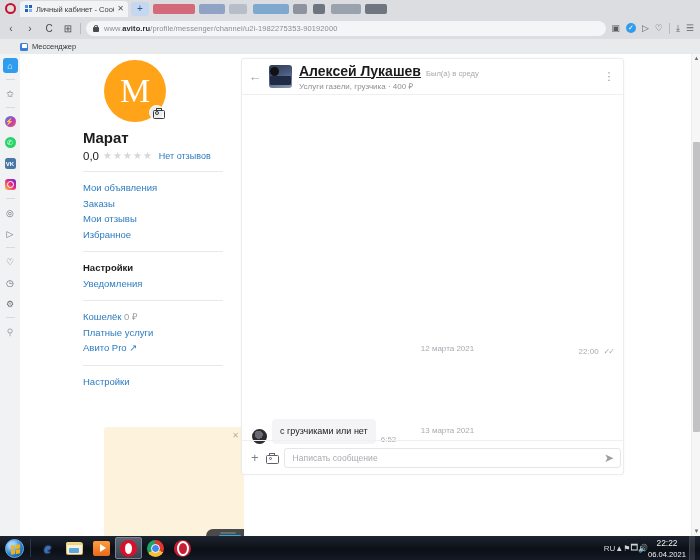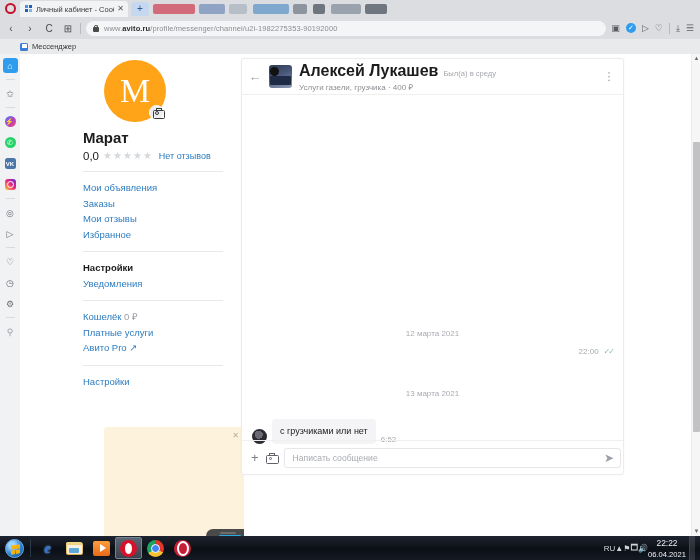--- a/index.html
+++ b/index.html
@@ -121,27 +121,27 @@
   .chatpanel { position:absolute; left:221px; top:4px; width:383px; height:417px;
                background:#fff; border:1px solid #ececec; border-radius:3px; box-shadow:0 0 3px rgba(0,0,0,.035); }
   .chathead { height:36px; display:flex; align-items:center; padding:0 8px 0 6px; border-bottom:1px solid #efefef; gap:7px; }
   .backarrow { font-size:13px; color:#9a9da2; width:14px; text-align:center; }
   .itemimg { width:23px;height:23px;border-radius:3px; position:relative; overflow:hidden;
              background:linear-gradient(160deg,#2f3a52 0%,#4a5a7d 45%,#8e9ab4 100%); }
   .itemimg:after{content:"";position:absolute;left:1px;bottom:3px;width:21px;height:9px;background:#1f2a44;border-radius:1px;}
   .itemimg .head { position:absolute; left:1px; top:2px; width:9px;height:9px;border-radius:50%;background:#111; }
   .head-txt { flex:1; min-width:0; }
   .head-line1 { display:flex; align-items:baseline; gap:5px; }
-  .uname { font-size:16px; font-weight:bold; color:#1c1c1c; white-space:nowrap; }
+  .uname { font-size:14px; font-weight:bold; color:#1c1c1c; white-space:nowrap;text-decoration:underline; }
   .useen { font-size:7.6px; color:#a5a8ad; white-space:nowrap; }
   .head-line2 { font-size:8px; color:#8c8f94; margin-top:2px; white-space:nowrap; }
   .kebab { width:12px; text-align:center; color:#8c8f94; font-size:11px; line-height:9px; letter-spacing:0; }
 
   .msgarea { position:absolute; left:0; right:0; top:36px; bottom:34px; }
-  .daysep { text-align:center; font-size:8px; color:#a8abb0; margin:0; position:absolute; width:100%; }
+  .daysep { text-align:center; font-size:8px; color:#a8abb0; margin:15px; position:absolute; width:100%; }
   .msgrow { position:absolute; display:flex; align-items:flex-end; gap:5px; }
   .msgrow.out { right:10px; flex-direction:row; }
   .bubble { border-radius:4px; padding:6px 8px; font-size:9px; line-height:12.5px; color:#1c1c1c; }
   .bubble.out { background:#d6ecf8; max-width:268px; }
   .bubble.in { background:#f4f4f6; }
   .time { font-size:8px; color:#a8abb0; white-space:nowrap; }
   .ticks { color:#8fb9a8; font-size:8px; letter-spacing:-2px; }
   .inav { width:15px;height:15px;border-radius:50%; overflow:hidden; flex:0 0 15px;
           background:radial-gradient(circle at 45% 38%,#6a6a72 0 32%,#2b2b31 33% 100%); }
 
@@ -354,21 +354,21 @@
           </div>
 
           <div class="msgarea">
             <div class="daysep" style="top:234px">12 марта 2021</div>
 
             <div class="msgrow out" style="top:252px">
               <span class="time">22:00</span>
               <span class="ticks">✓✓</span>
             </div>
 
-            <div class="daysep" style="top:294px">13 марта 2021</div>
+            <div class="daysep" style="top:316px">13 марта 2021</div>
 
             <div class="msgrow in" style="top:324px; left:10px">
               <span class="inav"></span>
               <span class="bubble in">с грузчиками или нет</span>
               <span class="time">6:52</span>
             </div>
           </div>
 
           <div class="composer">
             <span class="cplus">+</span>

